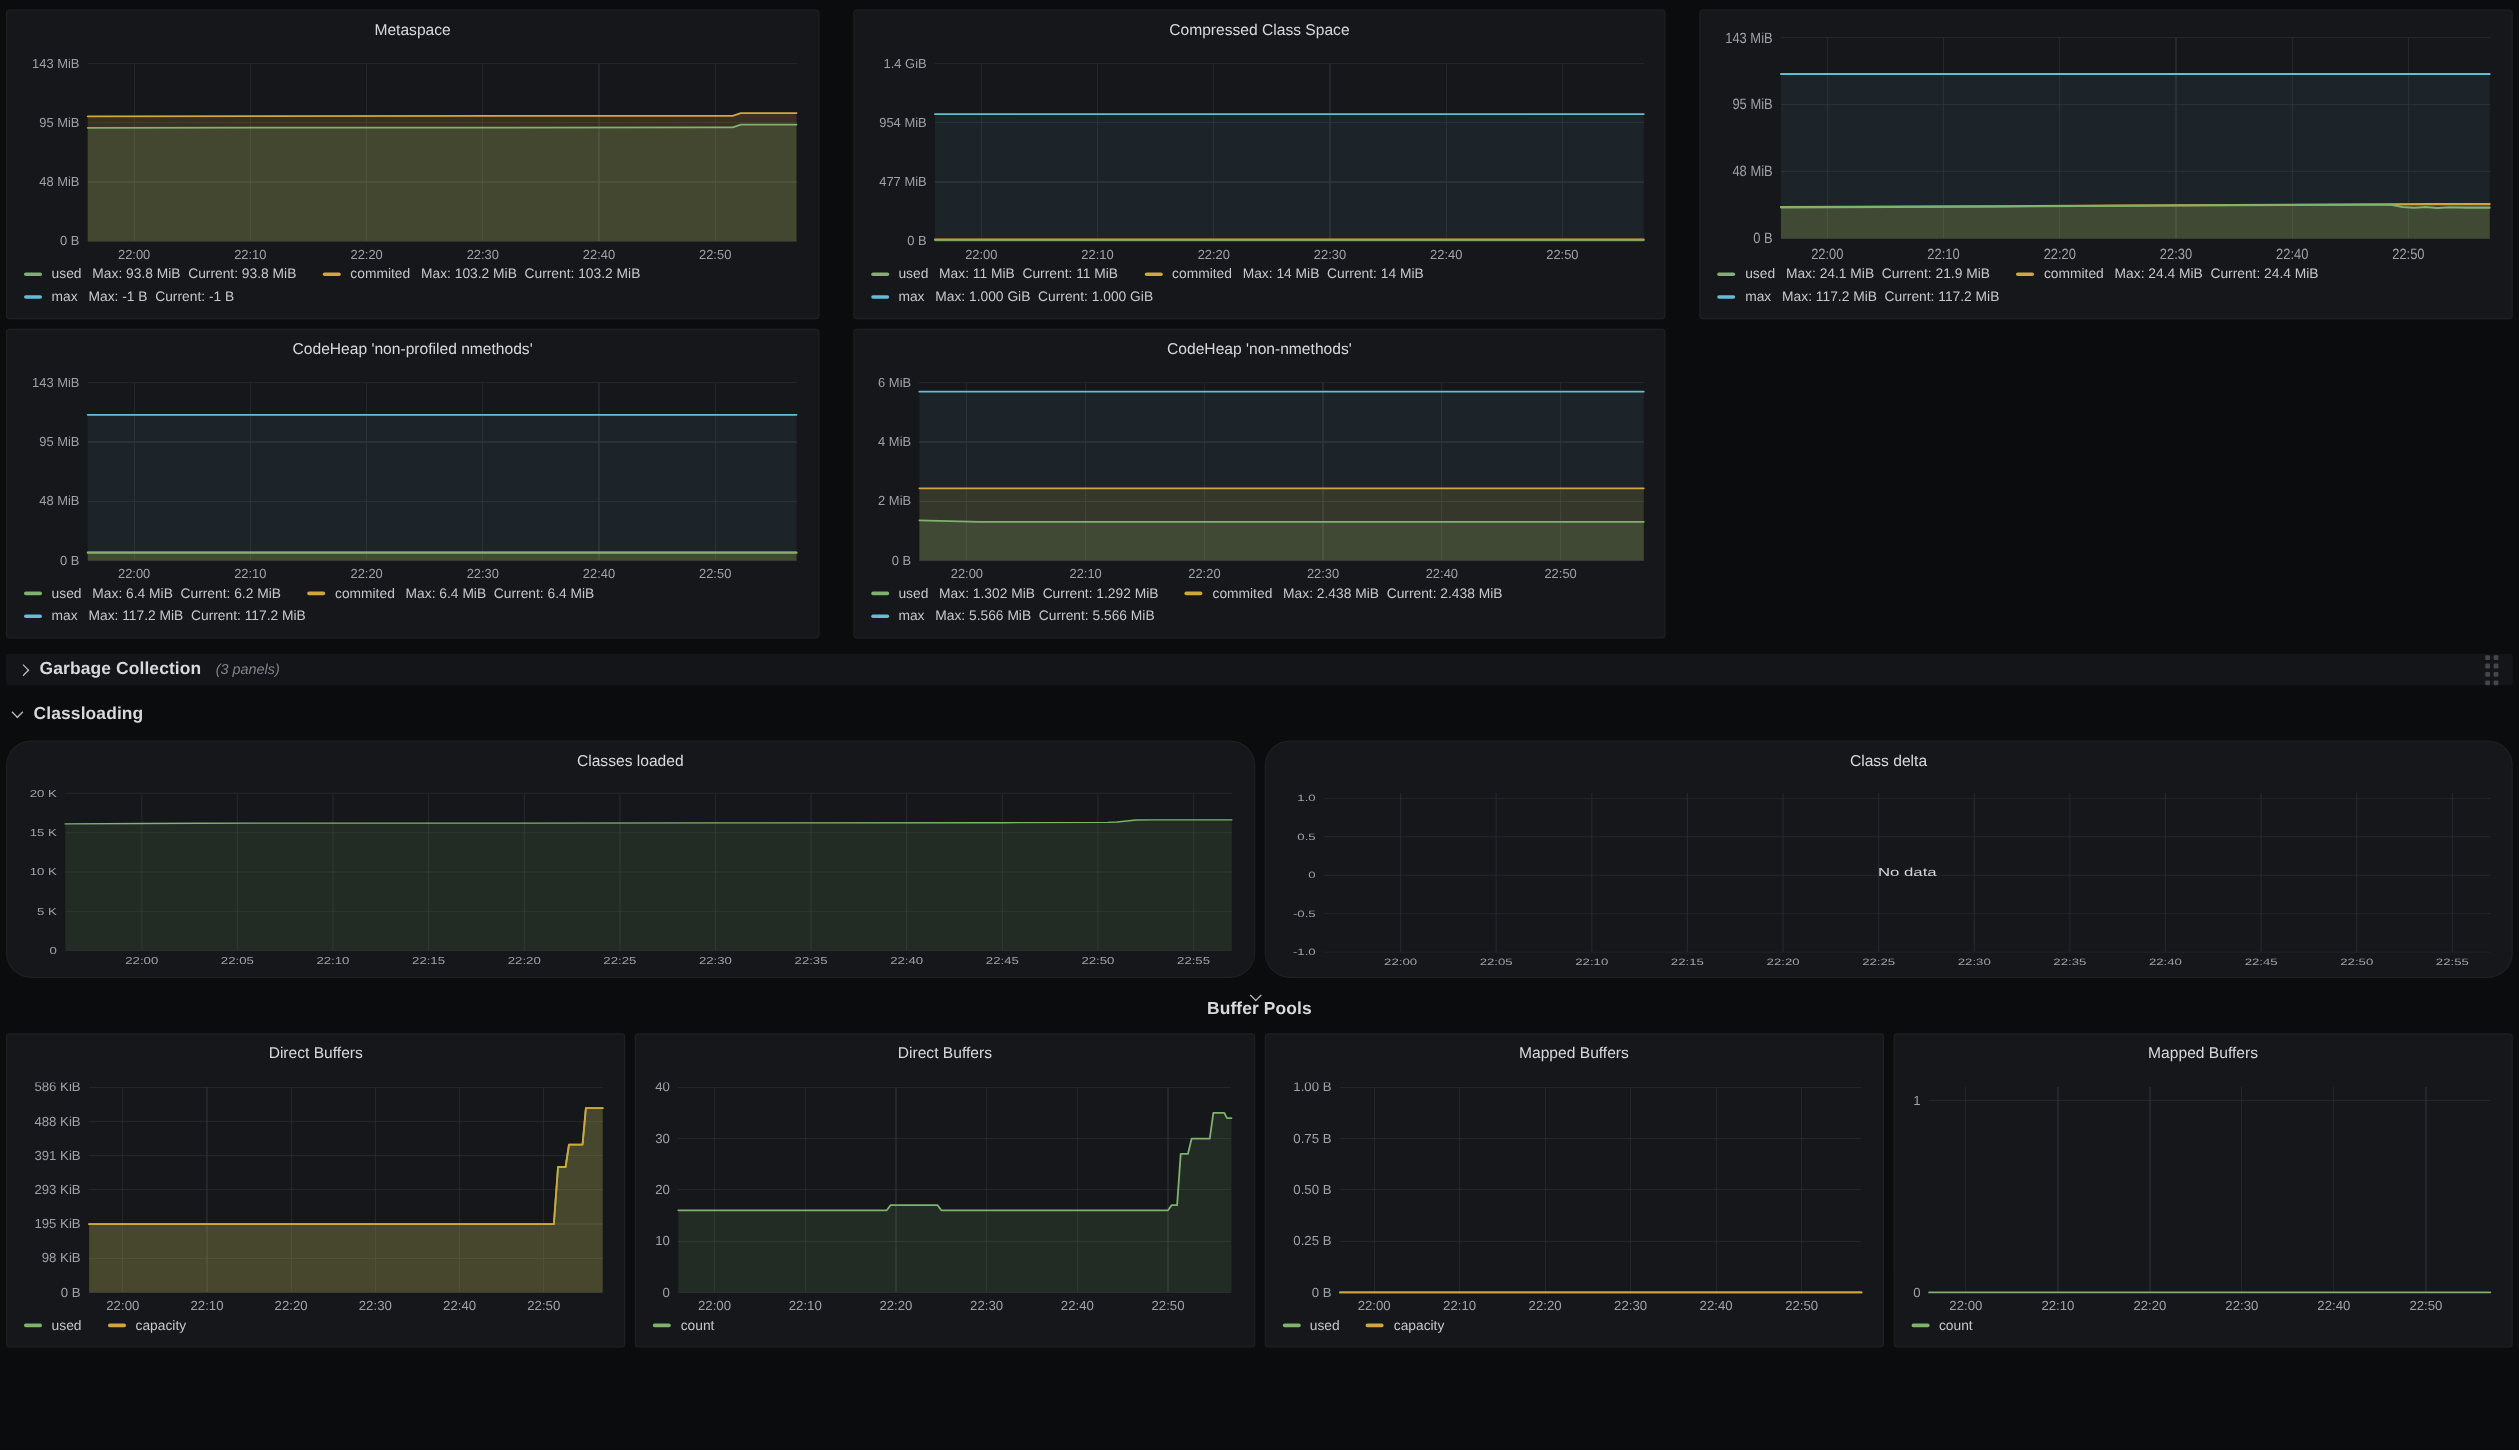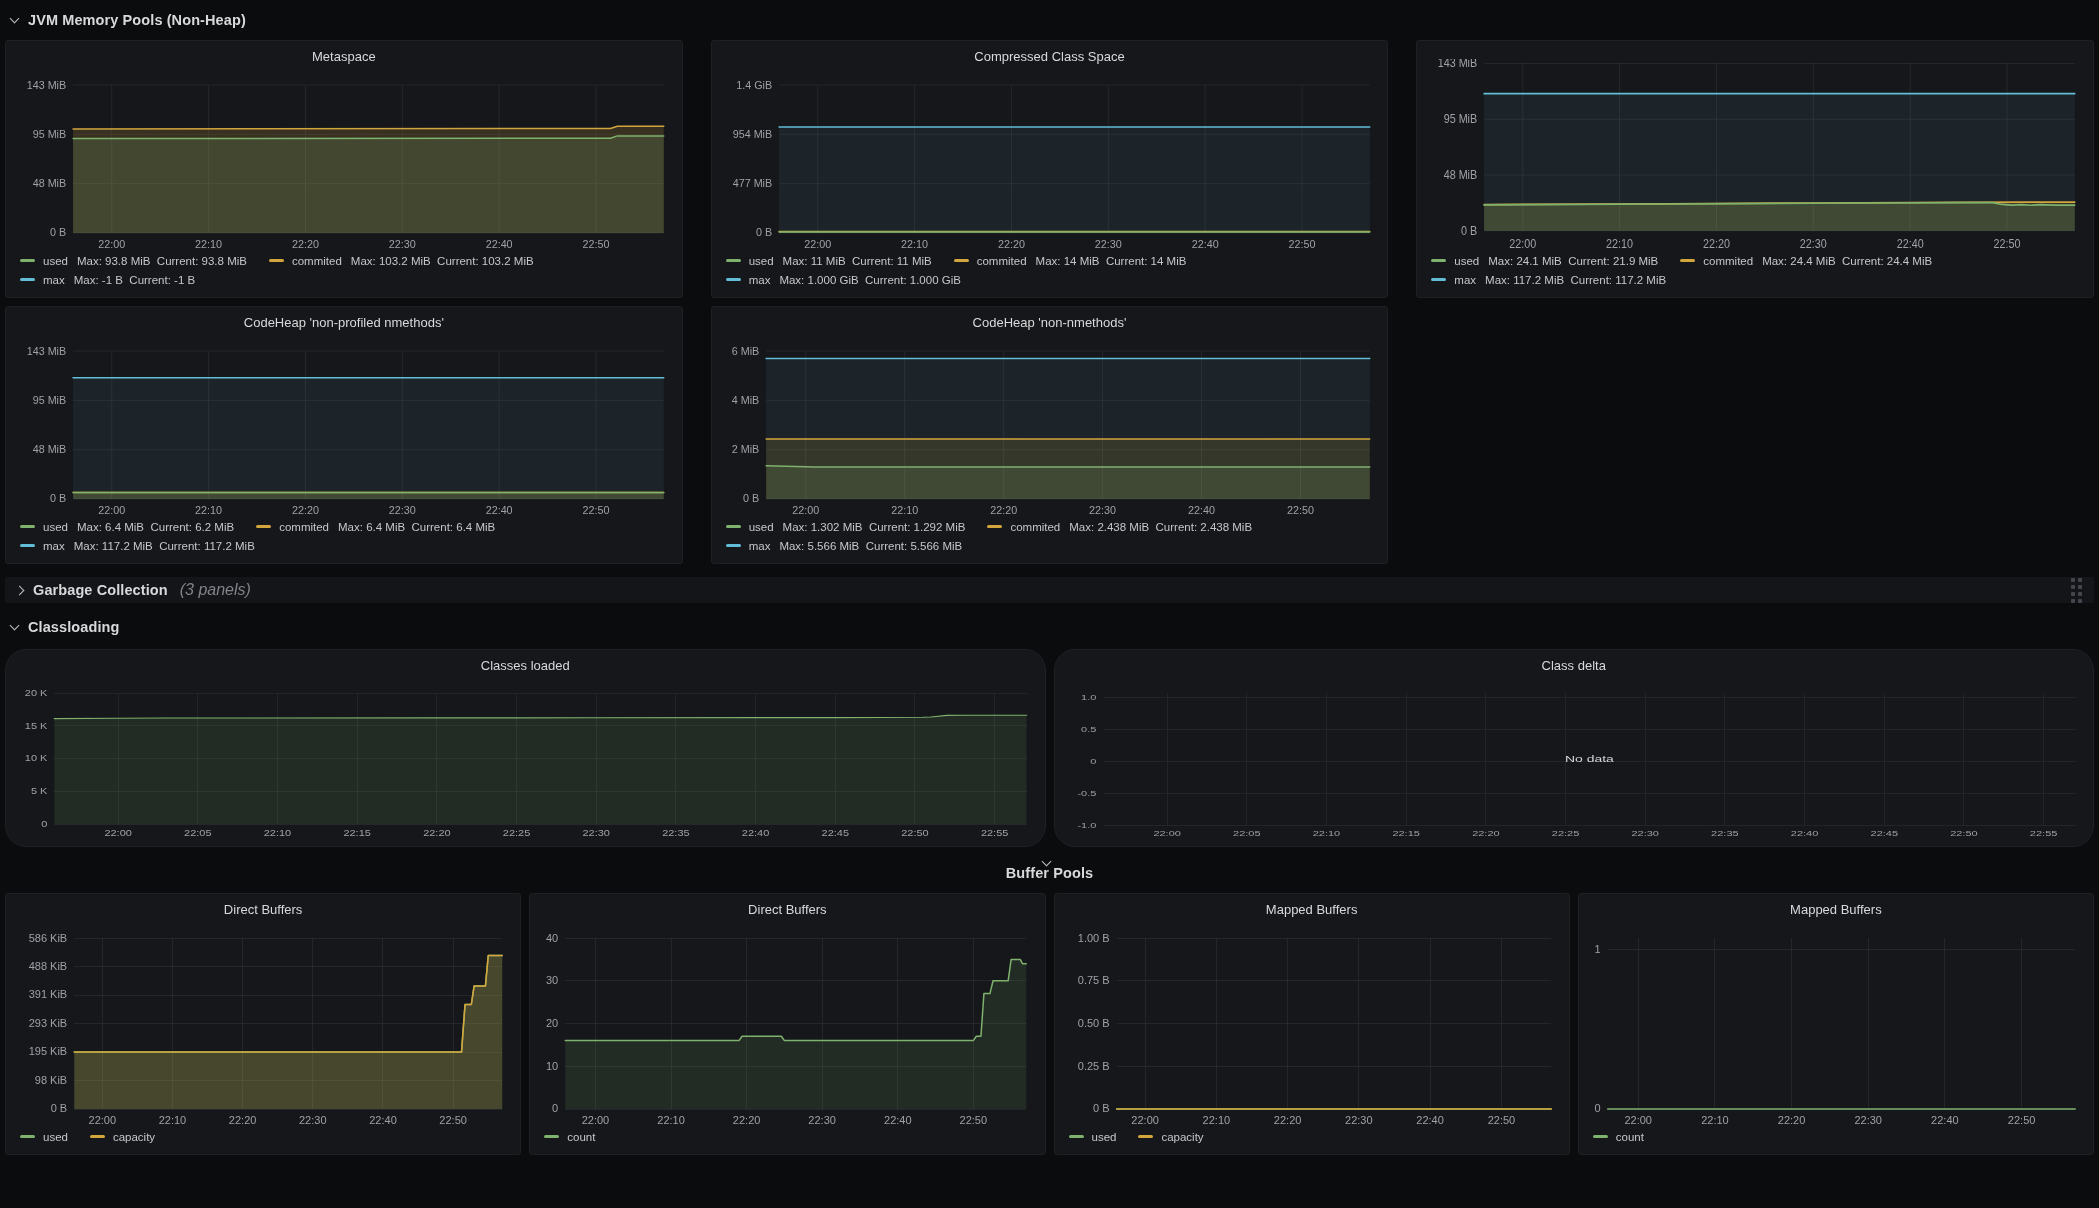--- a/index.html
+++ b/index.html
@@ -1,21 +1,21 @@
 <!DOCTYPE html>
 <html><head>
 <meta charset="utf-8">
 <style>
   html,body{margin:0;padding:0;background:#0b0c0e;width:2099px;height:1208px;overflow:hidden;
     font-family:"Liberation Sans",sans-serif;-webkit-font-smoothing:antialiased;}
   .wrap{padding:0 5px;}
   
   .sec{display:flex;align-items:center;height:24px;margin:8px 3px 0 3px;cursor:pointer;}
   .sec-title{color:#d8d9da;font-size:14.5px;font-weight:600;letter-spacing:.1px;}
-  .sec-note{color:#80838a;font-size:16px;font-style:italic;margin-left:12px;}
+  .sec-note{color:#80838a;font-size:12px;font-style:italic;margin-left:12px;}
   .sec.strip{background:#131518;height:26px;margin:13px 0 0 0;padding:0 8px;border-radius:2px;}
   .chev{display:inline-block;width:6px;height:6px;border-right:1.7px solid #c0c2c6;border-bottom:1.7px solid #c0c2c6;margin:0 10px 0 3px;flex:none;}
   .chev.down{transform:rotate(45deg);margin-top:-3px;}
   .chev.right{transform:rotate(-45deg);}
   .drag{margin-left:auto;display:grid;grid-template-columns:repeat(2,4px);grid-gap:3px;margin-right:4px;}
   .drag i{width:4px;height:4px;background:#43464d;border-radius:1px;}
   
   .row{display:grid;grid-gap:8px;margin-top:8px;}
   .row-3{grid-template-columns:repeat(3,1fr);gap:28px;}
   .row-2{grid-template-columns:repeat(2,1fr);}
@@ -39,24 +39,20 @@
   .litem{display:flex;align-items:center;margin-right:22px;cursor:pointer;white-space:pre;}
   .lmark{display:inline-block;width:15px;height:3px;border-radius:2px;margin-right:8px;flex:none;}
   .lname{color:#c5c7ca;font-size:11.5px;}
   .lstats{color:#c5c7ca;font-size:11.5px;margin-left:9px;}
 </style>
 </head>
 <body>
 
 <div class="wrap">
 
-  <div class="sec">
-    <span class="chev down"></span>
-    <span class="sec-title">JVM Memory Pools (Non-Heap)</span>
-  </div>
 
   <div class="row row-3 first">
     <div class="panel r1">
         <div class="ptitle">Metaspace</div>
         <div class="plot">
           <svg width="100%" height="100%" viewBox="0 0 665 170" preserveAspectRatio="none">
             <line class="grid" x1="95.7" y1="4" x2="95.7" y2="152"></line>
             <line class="grid" x1="194.5" y1="4" x2="194.5" y2="152"></line>
             <line class="grid" x1="293.4" y1="4" x2="293.4" y2="152"></line>
             <line class="grid" x1="392.2" y1="4" x2="392.2" y2="152"></line>

